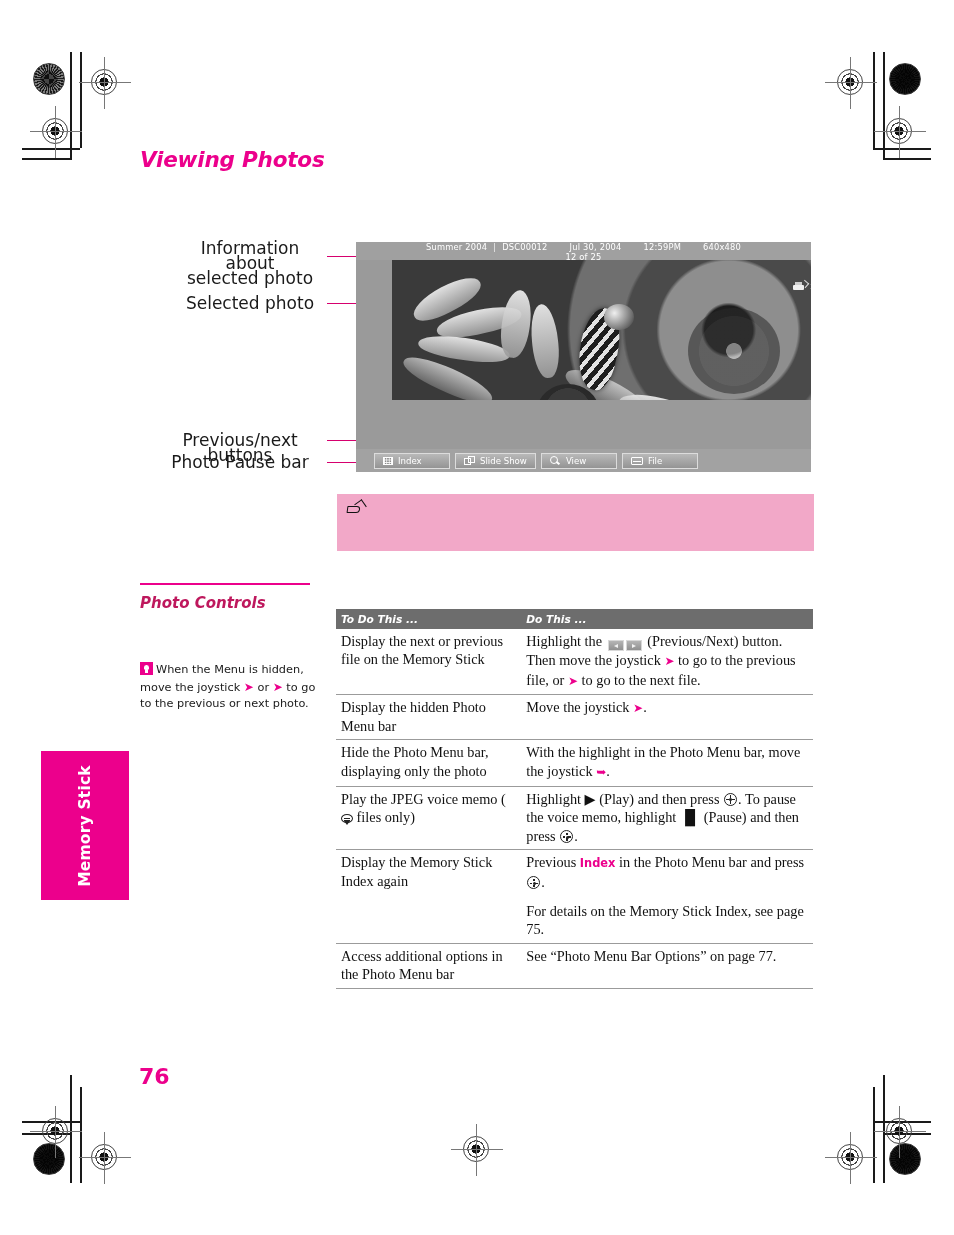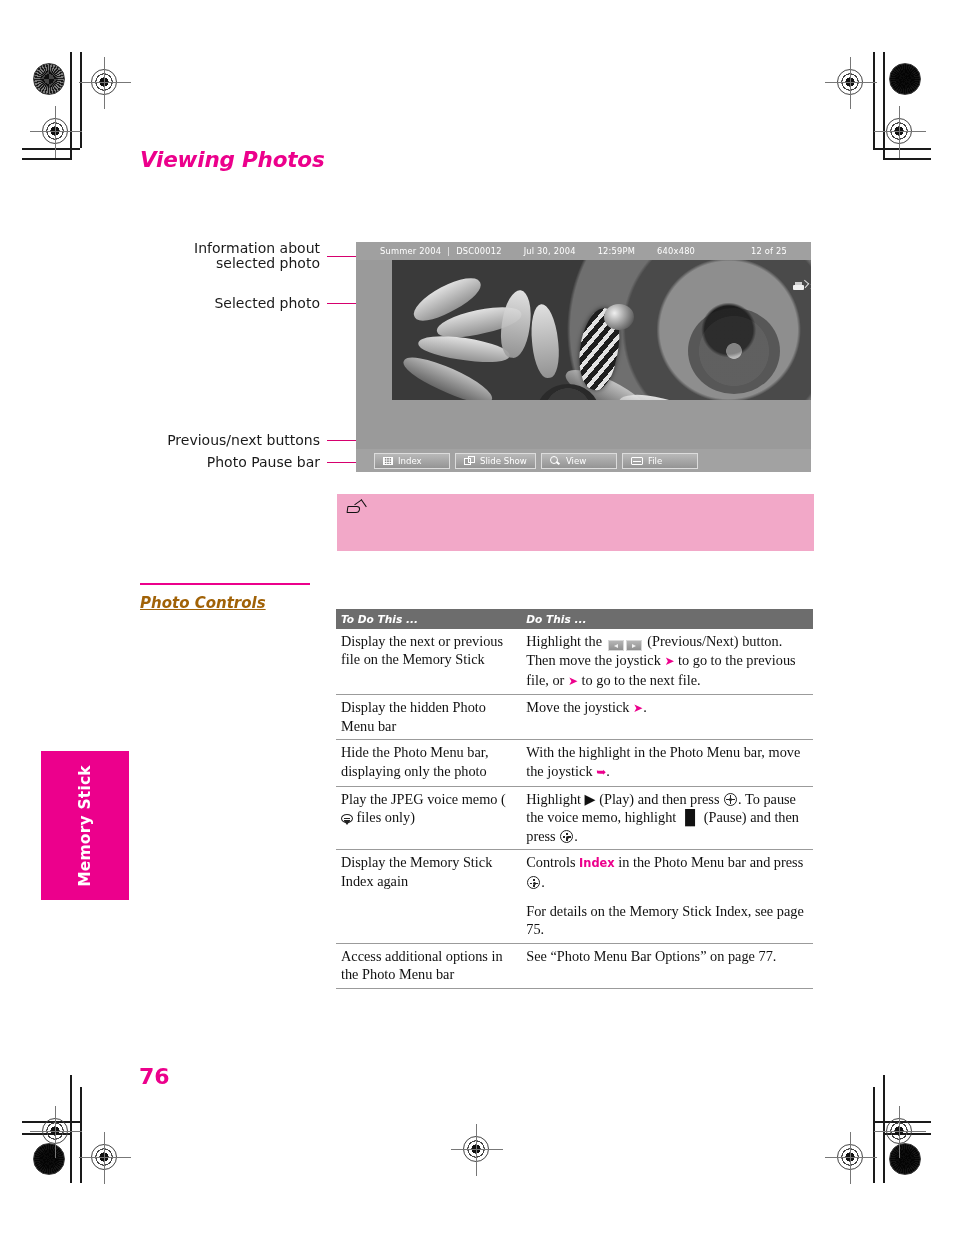--- a/index.html
+++ b/index.html
@@ -56,41 +56,42 @@
     font-size: 21.5px; color: #ec008c;
     letter-spacing: -0.2px;
   }
   .intro {
     position: absolute; left: 337px; top: 181px; width: 478px;
     font-size: 15.3px; line-height: 22px; color: #1a1a1a;
   }
 
   
   .callout {
-    position: absolute; text-align: right;
-    font-family: "DejaVu Sans", sans-serif;
-    font-size: 14px; color: #1a1a1a; line-height: 15px;
+    position: absolute; text-align: center;
+    font-family: "DejaVu Sans", sans-serif;
+    font-size: 17px; color: #1a1a1a; line-height: 15px;
   }
   .leader { position: absolute; height: 1.4px; background: #d6006e; }
 
   
   .tv {
     position: absolute; left: 356px; top: 242px;
     width: 455px; height: 230px;
     background: #9a9a9a;
     overflow: hidden;
   }
   .tv-infobar {
     position: absolute; left: 0; top: 0; width: 100%; height: 18px;
     background: #a0a0a0;
     font-family: "DejaVu Sans", sans-serif;
     font-size: 8.3px; color: #ffffff;
     display: flex; align-items: center;
-    padding: 0 24px; box-sizing: border-box;
+    padding: 0 7px; box-sizing: border-box;
     letter-spacing: 0.2px;
+    flex-direction: column;
   }
   .tv-infobar .grp { display: flex; align-items: center; gap: 6px; }
   .tv-infobar .spacer { flex: 1; }
   .tv-infobar .sep { opacity: .85; }
   .tv-infobar .gapL { margin-left: 16px; }
 
   .tv-photo {
     position: absolute; left: 0; top: 18px; width: 100%; height: 140px;
     overflow: hidden;
     background:
@@ -224,21 +225,21 @@
     position: absolute; left: 9px; top: -1px; width: 8px; height: 8px;
     border-top: 1.2px solid #111; border-right: 1.2px solid #111;
     transform: rotate(-35deg);
   }
 
   
   .rule-pink { position: absolute; background: #ec008c; height: 2.4px; }
   .h2 {
     position: absolute; left: 140px; top: 594px;
     font-family: "DejaVu Sans", sans-serif;
-    font-style: italic; font-weight: bold; font-size: 15px; color: #a16207; text-decoration: underline;
+    font-style: italic; font-weight: bold; font-size: 15px; color: #be185d;
   }
   .tip {
     position: absolute; left: 140px; top: 662px; width: 176px;
     font-family: "DejaVu Sans", sans-serif;
     font-size: 11.3px; line-height: 16.5px; color: #1a1a1a;
   }
   .bulb {
     display: inline-block; width: 13px; height: 13px; background: #ec008c;
     position: relative; vertical-align: -2px; margin-right: 3px;
   }
@@ -484,20 +485,23 @@
   <div class="note">
     <span class="pencil">
         <i class="body"></i>
         <i class="tip"></i>
       </span>
   </div>
 
   <div class="rule-pink" style="left:140px; top:583px; width:170px;"></div>
   <div class="h2">Photo Controls</div>
 
+  <div class="tip">
+    <span class="bulb"></span><span>When the Menu is hidden, move the joystick </span><span class="arw">➤</span><span> or </span><span class="arw">➤</span><span> to go to the previous or next photo.</span>
+  </div>
 
   <table class="tbl">
     <thead>
       <tr>
         <th class="c1">To Do This ...</th>
         <th class="c2">Do This ...</th>
       </tr>
     </thead>
     <tbody>
       <tr>
@@ -529,21 +533,21 @@
         <td class="c1">
           <span>Play the JPEG voice memo (</span><span class="memo-ic"></span><span> files only)</span>
         </td>
         <td class="c2">
           <span>Highlight ▶ (Play) and then press </span><span class="enter-btn"><i></i><i></i><i></i><i></i></span><span>. To pause the voice memo, highlight ▐▌ (Pause) and then press </span><span class="enter-btn"><i></i><i></i><i></i><i></i></span><span>.</span>
         </td>
       </tr>
       <tr>
         <td class="c1">Display the Memory Stick Index again</td>
         <td class="c2">
-          <span>Controls </span><span class="pinkidx">Index</span><span> in the Photo Menu bar and press </span><span class="enter-btn"><i></i><i></i><i></i><i></i></span><span>.</span>
+          <span>Previous </span><span class="pinkidx">Index</span><span> in the Photo Menu bar and press </span><span class="enter-btn"><i></i><i></i><i></i><i></i></span><span>.</span>
           <span class="para2">For details on the Memory Stick Index, see page 75.</span>
         </td>
       </tr>
       <tr>
         <td class="c1">Access additional options in the Photo Menu bar</td>
         <td class="c2">See “Photo Menu Bar Options” on page 77.</td>
       </tr>
     </tbody>
   </table>
 

